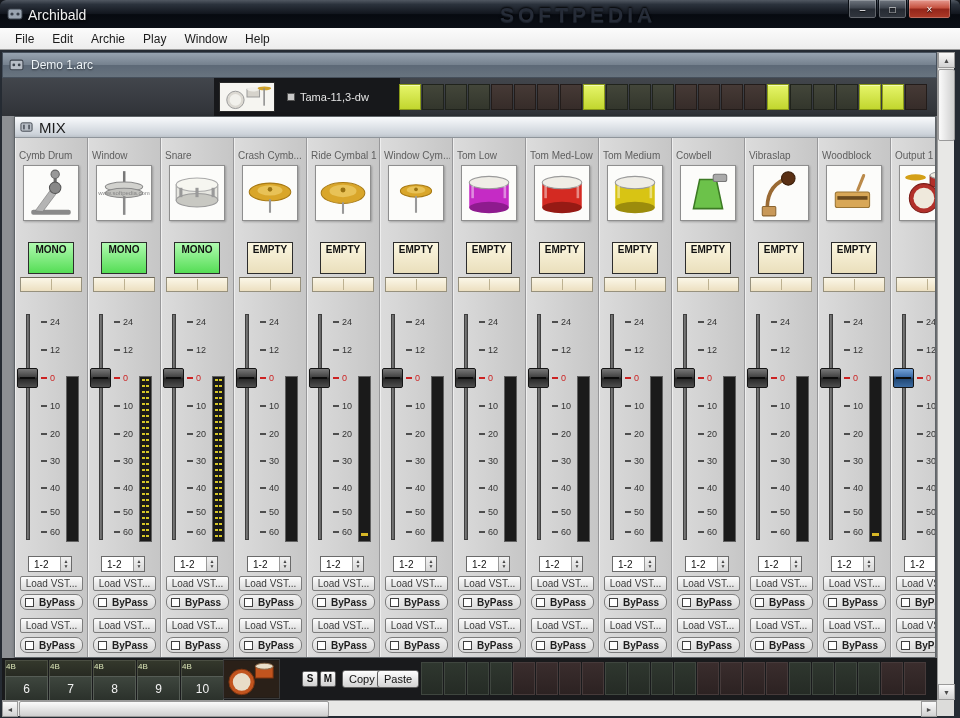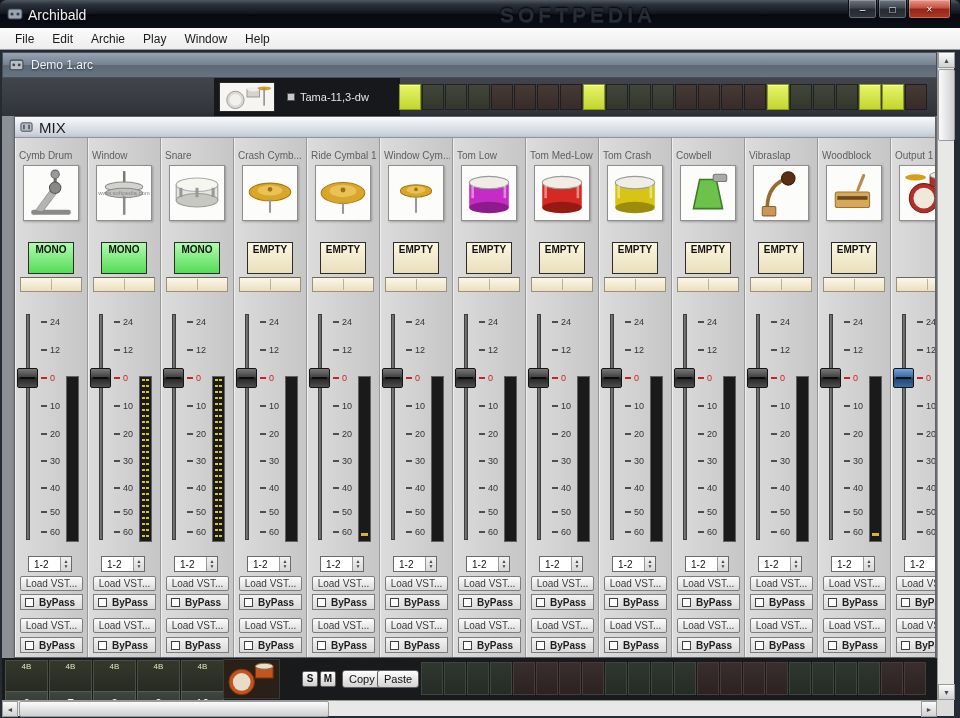--- a/index.html
+++ b/index.html
@@ -76,30 +76,30 @@
 .meter{position:absolute;left:51px;top:238px;width:13px;height:166px;background:#1a1a1a;border:1px solid #616161}
 .meter.dashed::before{content:'';position:absolute;left:2px;top:2px;bottom:2px;width:3px;background:repeating-linear-gradient(180deg,#d6c626 0 2px,transparent 2px 6px)}
 .meter.dashed::after{content:'';position:absolute;right:2px;top:2px;bottom:2px;width:3px;background:repeating-linear-gradient(180deg,#d6c626 0 2px,transparent 2px 6px)}
 .meter.mark::after{content:'';position:absolute;left:2px;right:2px;bottom:5px;height:3px;background:#d6b626}
 .out-sel{position:absolute;left:13px;top:418px;width:44px;height:16px;background:#fff;border:1px solid #6a6a6a;display:flex}
 .out-val{flex:1;font-size:10px;color:#111;padding:2px 0 0 5px}
 .spinner{width:11px;border-left:1px solid #999;background:linear-gradient(180deg,#f2f2f2,#d8d8d8);display:flex;flex-direction:column;align-items:center;justify-content:center;font-size:5px;line-height:5px;color:#444}
 .vst-btn{position:absolute;left:5px;width:63px;height:15px;background:linear-gradient(180deg,#fdfdfd,#d9d9d9);border:1px solid #7c7c7c;border-radius:2px;font-size:10px;color:#3c3c3c;font-family:inherit;padding:0}
 .vst-btn.v1{top:438px}
 .vst-btn.v2{top:480px}
-.bypass{position:absolute;left:5px;width:63px;height:16px;background:linear-gradient(180deg,#f3f3f3,#dadada);border:1px solid #7c7c7c;border-radius:0;display:flex;align-items:center;padding-left:4px}
+.bypass{position:absolute;left:5px;width:63px;height:16px;background:linear-gradient(180deg,#f3f3f3,#dadada);border:1px solid #7c7c7c;border-radius:7px;display:flex;align-items:center;padding-left:4px}
 .bypass.b1{top:456px}
 .bypass.b2{top:499px}
 .cb{width:9px;height:9px;background:#fff;border:1px solid #3f3f3f;flex:none}
 .bp-label{font-size:10px;font-weight:bold;color:#1e1e1e;margin-left:5px}
 
 .bottom-bar{position:absolute;left:2px;top:658px;width:935px;height:42px;background:#191a1c}
 .pattern-slots{position:absolute;left:3px;top:2px;display:flex;gap:1px}
 .pslot{width:43px}
-.pbars{height:31px;background:linear-gradient(180deg,#34382c,#272a22);border:1px solid #4a4e42;border-bottom:none;color:#dce6b8;font-size:8px;text-align:center;line-height:12px}
+.pbars{height:16px;background:linear-gradient(180deg,#34382c,#272a22);border:1px solid #4a4e42;border-bottom:none;color:#dce6b8;font-size:8px;text-align:left;line-height:12px}
 .pnum{height:25px;background:linear-gradient(180deg,#3e463e,#2b312b);border:1px solid #555c55;color:#f2f2f2;font-size:12px;text-align:center;line-height:24px}
 .bottom-thumb{position:absolute;left:221px;top:1px;width:57px;height:40px;border:1px solid #3a3a3a}
 .bottom-thumb svg{width:100%;height:100%;display:block}
 .sm-btn{position:absolute;top:13px;width:16px;height:16px;background:linear-gradient(180deg,#fdfdfd,#cfcfcf);border:1px solid #5e5e5e;border-radius:2px;font-size:10px;font-weight:bold;color:#111;text-align:center;line-height:14px;font-family:inherit;padding:0}
 .sm-btn.s{left:300px}
 .sm-btn.m{left:318px}
 .cp-btn{position:absolute;top:12px;height:18px;background:linear-gradient(180deg,#fdfdfd,#d3d3d3);border:1px solid #5e5e5e;border-radius:3px;font-size:11px;color:#111;font-family:inherit;padding:0 6px}
 .cp-btn.copy{left:340px}
 .cp-btn.paste{left:375px}
 .bottom-seq{position:absolute;left:419px;top:4px;display:flex;gap:1px}
@@ -800,21 +800,21 @@
             <span class="cb"></span>
             <span class="bp-label">ByPass</span>
           </div>
     <button class="vst-btn v2">Load VST...</button>
     <div class="bypass b2">
             <span class="cb"></span>
             <span class="bp-label">ByPass</span>
           </div>
   </div>
         <div class="strip">
-    <div class="strip-name">Tom Crash</div>
+    <div class="strip-name">Tom Medium</div>
     <div class="strip-image">
             <span class="img-holder">
               <svg viewBox="0 0 50 50">
                 <rect x="6" y="15" width="38" height="24" fill="#d8c414"></rect>
                 <ellipse cx="25" cy="39" rx="19" ry="5.5" fill="#9c8c0c"></ellipse>
                 <ellipse cx="25" cy="15" rx="19" ry="6" fill="#efede6" stroke="#9a9a9a"></ellipse>
                 <rect x="8" y="18" width="2.5" height="12" fill="rgba(255,255,255,.45)"></rect>
                 <rect x="39" y="18" width="2.5" height="12" fill="rgba(255,255,255,.45)"></rect>
               </svg>
             </span>

